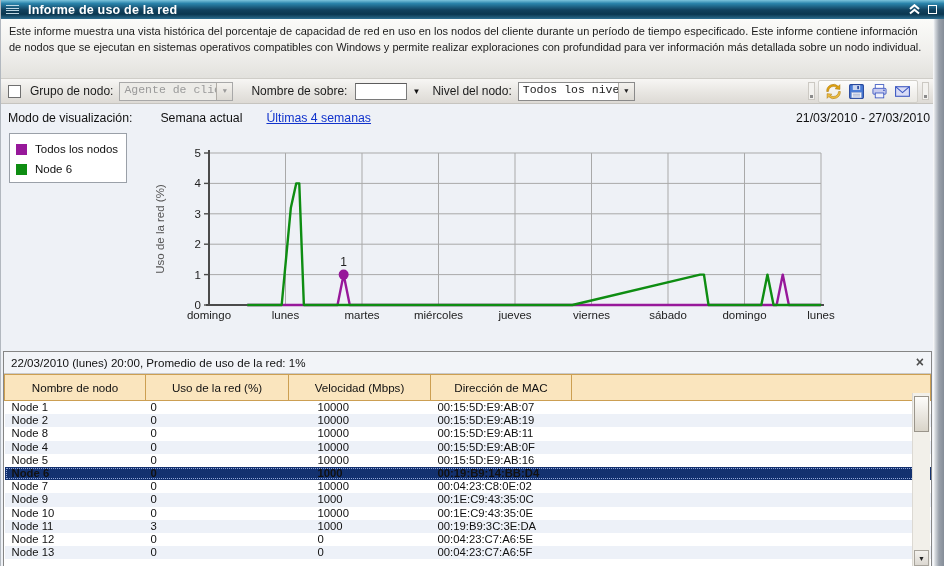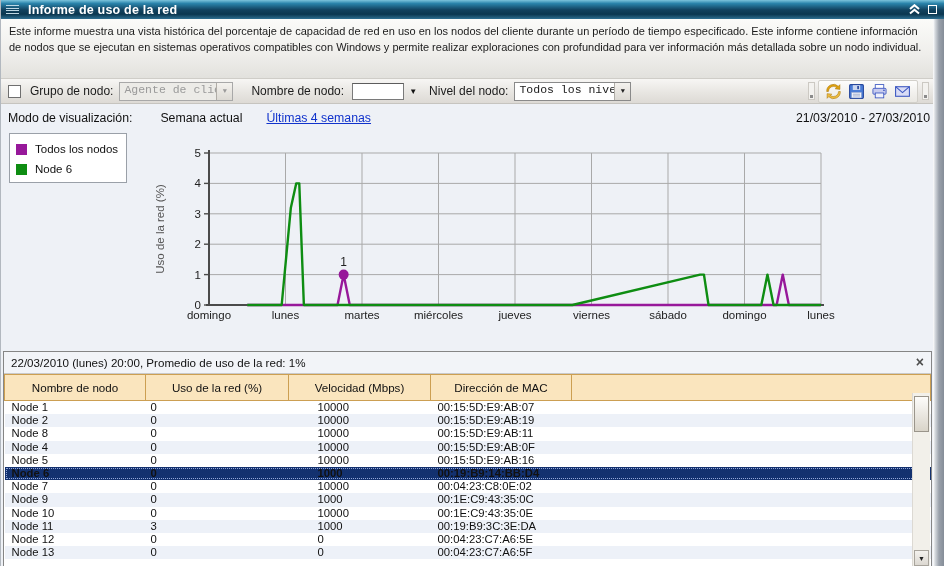--- a/index.html
+++ b/index.html
@@ -106,21 +106,21 @@
 
   <div class="description">Este informe muestra una vista histórica del porcentaje de capacidad de red en uso en los nodos del cliente durante un período de tiempo especificado. Este informe contiene información de nodos que se ejecutan en sistemas operativos compatibles con Windows y permite realizar exploraciones con profundidad para ver información más detallada sobre un nodo individual.</div>
 
   <div class="filterbar">
     <span class="checkbox"></span>
     <span class="flabel">Grupo de nodo:</span>
     <span class="select disabled sel-group">
       <span class="sel-text">Agente de cliente</span>
       <span class="sel-btn">▼</span>
     </span>
-    <span class="flabel" style="margin-left:18px">Nombre de nodo:</span>
+    <span class="flabel" style="margin-left:18px">Nombre de sobre:</span>
     <input class="name-input" value="" style="">
     <span class="bare-arrow">▼</span>
     <span class="flabel" style="margin-left:12px">Nivel del nodo:</span>
     <span class="select sel-level">
       <span class="sel-text">Todos los niveles</span>
       <span class="sel-btn">▼</span>
     </span>
     <span class="f-spacer"></span>
     <span class="filter-right">
       <span class="grip-div"></span>

